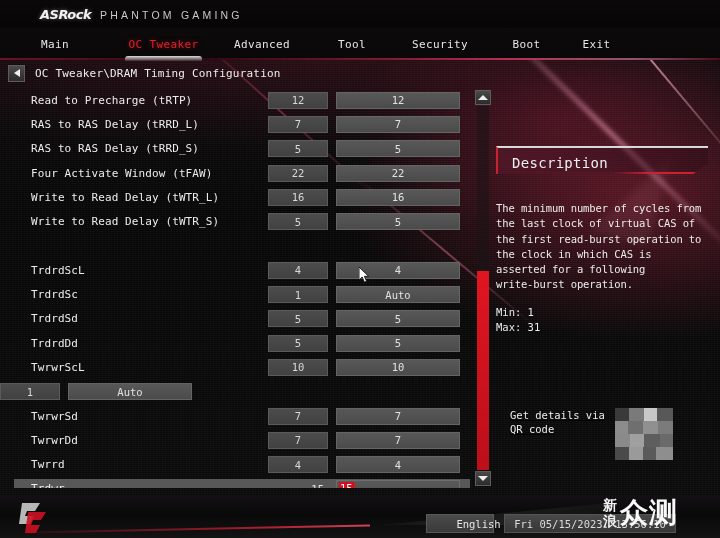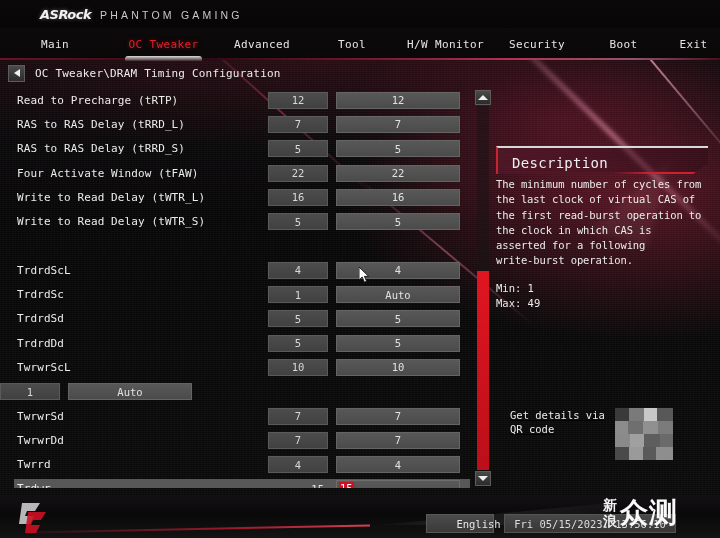--- a/index.html
+++ b/index.html
@@ -143,21 +143,21 @@
     display: flex; align-items: center;
   }
   .row.spacer { height: 24.3px; }
   .row-hl {
     position: absolute; left: 14px; top: 2px; width: 456px; height: 20px;
     background: #5e5e5e; opacity: .92;
   }
   .row-label {
     position: relative; z-index: 2;
     color: #ececec; font-size: 11px; letter-spacing: .1px;
-    padding-left: 17px; width: 268px; flex: 0 0 auto;
+    padding-left: 31px; width: 268px; flex: 0 0 auto;
     white-space: nowrap;
   }
   .val-sm {
     position: relative; z-index: 2; flex: 0 0 auto;
     width: 60px; height: 17px; margin-left: 0px;
     background: linear-gradient(180deg,#4c4c4c,#414141);
     border: 1px solid #5a5a5a;
     color: #d8d8d8; font-size: 10.5px;
     display: flex; align-items: center; justify-content: center;
   }
@@ -233,21 +233,21 @@
   }
   .desc-head::after {
     content: ""; position: absolute; left: 0; bottom: 0; width: 100%; height: 2px;
     background: linear-gradient(90deg, rgba(210,35,50,0) 0%, rgba(210,35,50,.1) 55%, #cf2030 72%, #cf2030 100%);
   }
   .desc-head-label {
     position: absolute; left: 14px; top: 7px;
     color: #f0f0f0; font-size: 14px; letter-spacing: .3px;
   }
   .desc-body {
-    margin-top: 3px; width: 218px;
+    margin-top: 27px; width: 218px;
     color: #ececec; font-size: 10.5px; line-height: 15.3px;
     white-space: pre-wrap; letter-spacing: -0.1px;
   }
   .desc-minmax {
     margin-top: 12px; color: #ececec; font-size: 10.5px; line-height: 15.3px;
     white-space: pre-wrap;
   }
   .qr-block {
     position: absolute; left: 14px; top: 262px; width: 215px;
     display: flex; align-items: flex-start; gap: 0; text-decoration: underline;
@@ -340,21 +340,20 @@
       <span class="brand-pg">PHANTOM GAMING</span>
     </div>
   </div>
 
   <div class="tabbar">
     <div class="tabs" id="tabs-host">
         <div class="tab" style="width: 110px;">Main</div>
         <div class="tab active" style="width: 107px;">OC Tweaker</div>
         <div class="tab" style="width: 90px;">Advanced</div>
         <div class="tab" style="width: 90px;">Tool</div>
-        <div class="tab" style="width: 97px;">H/W Monitor</div>
         <div class="tab" style="width: 86px;">Security</div>
         <div class="tab" style="width: 87px;">Boot</div>
         <div class="tab" style="width: 53px;">Exit</div>
       </div>
   </div>
 
   <div class="breadcrumb">
     <div class="back-btn">
       <span class="arrow"></span>
     </div>
@@ -463,21 +462,21 @@
     <div class="desc-head">
       <span class="desc-head-label">Description</span>
     </div>
     <div class="desc-body">The minimum number of cycles from
 the last clock of virtual CAS of
 the first read-burst operation to
 the clock in which CAS is
 asserted for a following
 write-burst operation.</div>
     <div class="desc-minmax">Min: 1</div>
-    <div class="desc-minmax" style="margin-top:0">Max: 49</div>
+    <div class="desc-minmax" style="margin-top:0">Max: 31</div>
     <div class="qr-block">
       <span class="qr-text">Get details via QR code</span>
       <span class="qr-img"></span>
     </div>
   </div>
 
   <svg class="cursor" viewBox="0 0 12 18">
     <polygon points="0,0 0,13 3.2,10 5.4,15.2 7.6,14.2 5.4,9.3 9.6,9.3" fill="#ffffff" stroke="#111111" stroke-width="0.9"></polygon>
   </svg>
 

